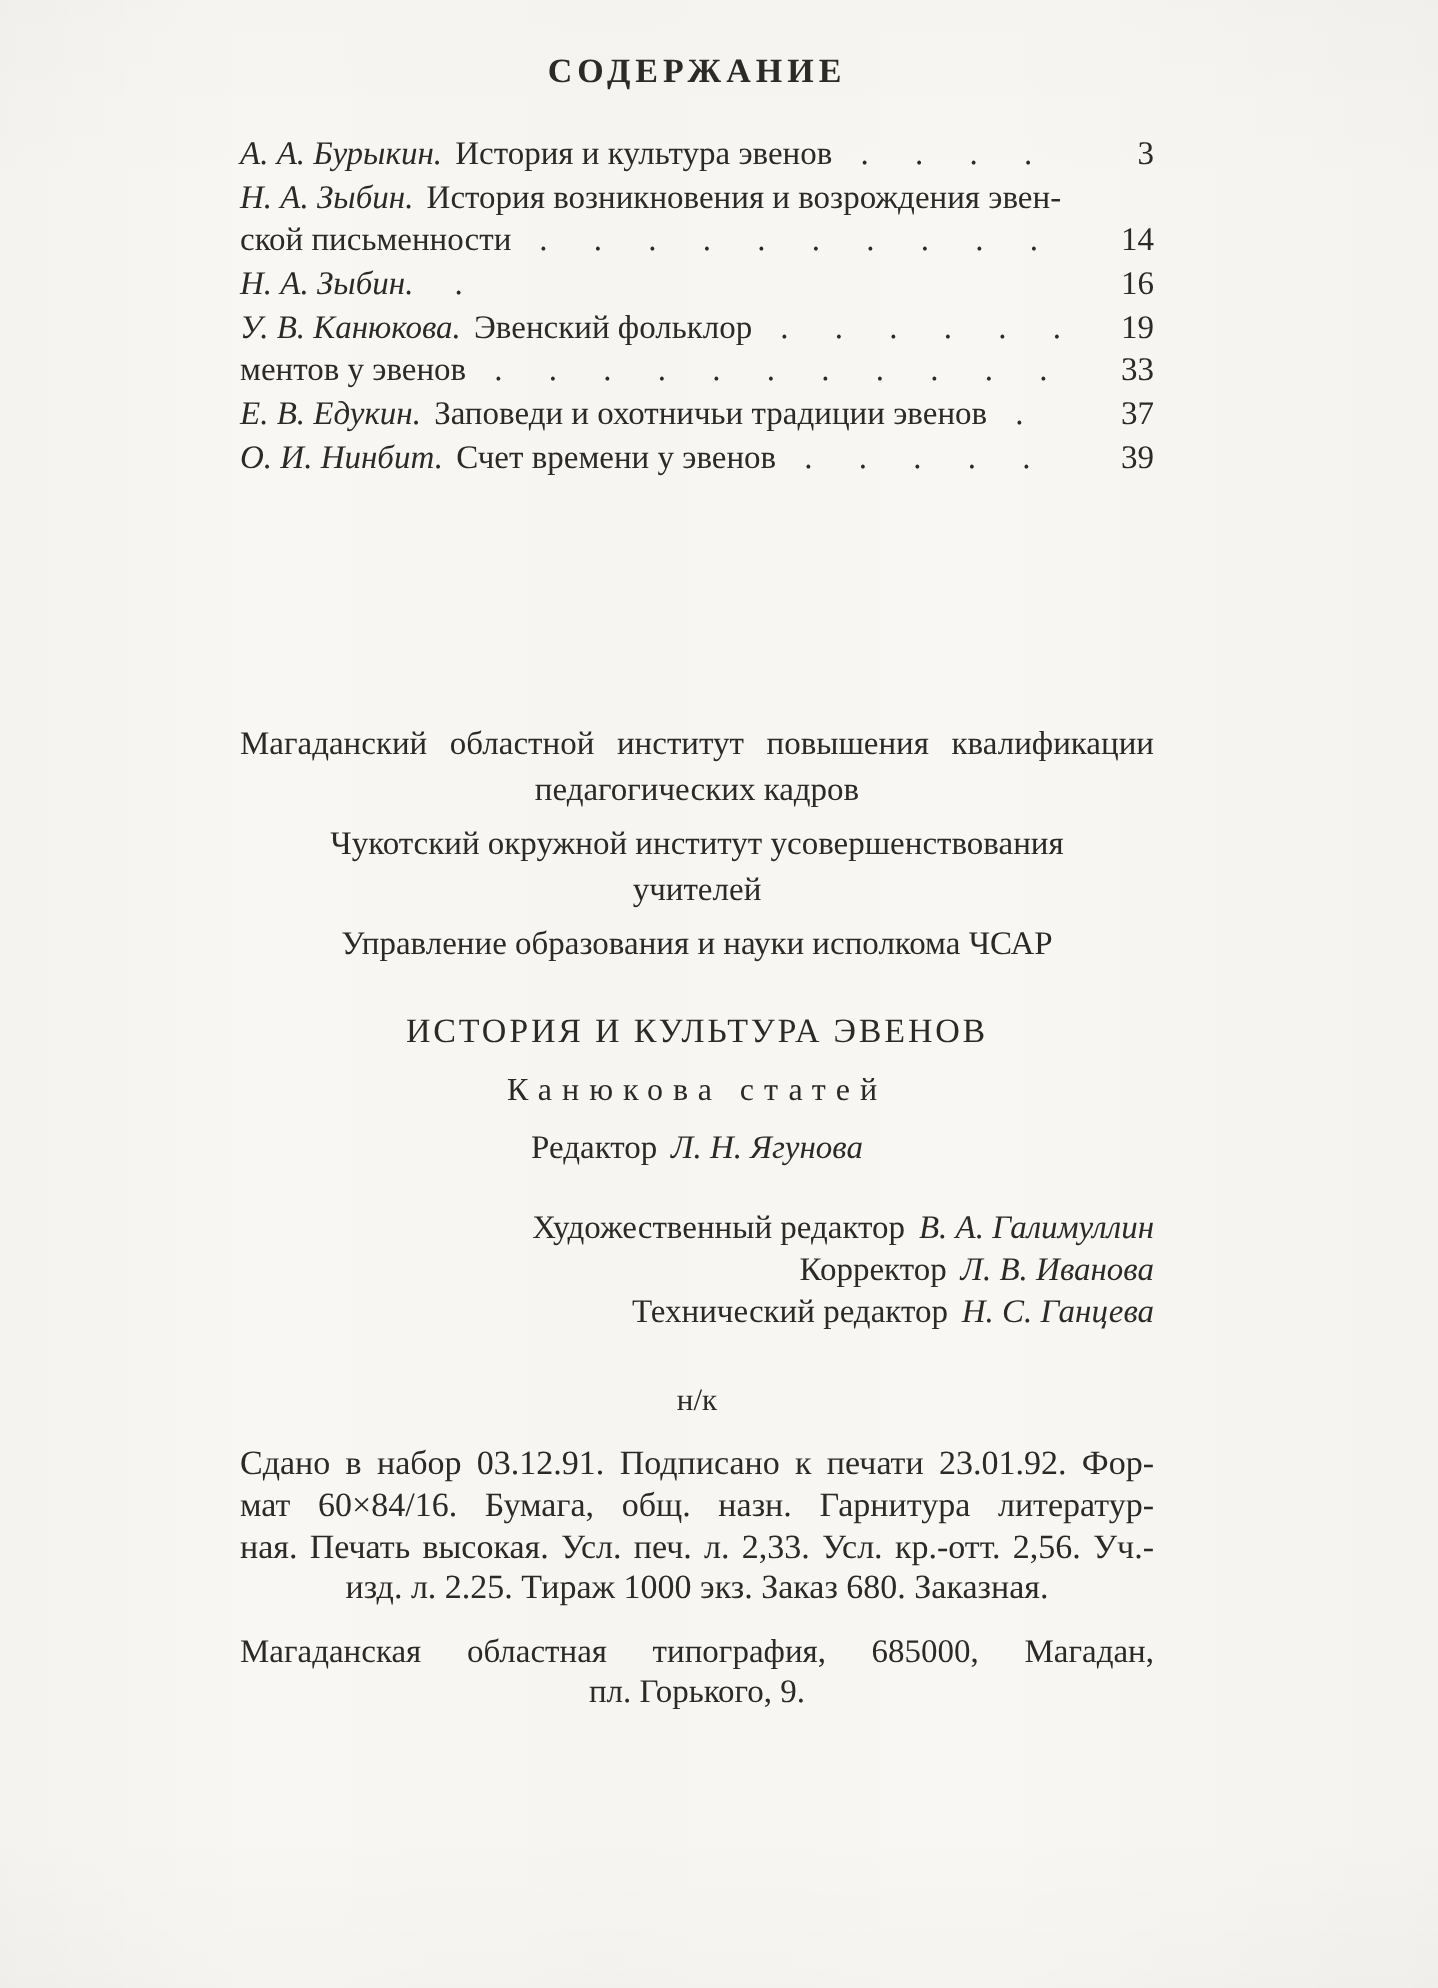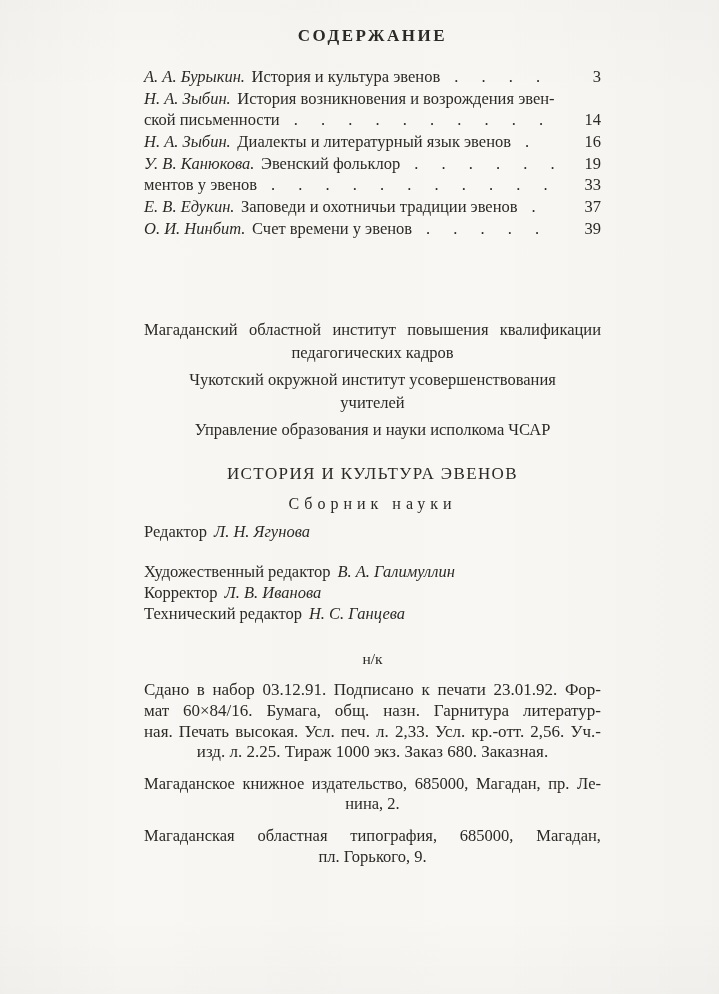--- a/index.html
+++ b/index.html
@@ -13,21 +13,21 @@
     width: 719px; height: 994px;
     background-color: #f8f7f4;
     background-image:
       linear-gradient(90deg, rgba(0,0,0,0.018) 0%, rgba(0,0,0,0) 18%, rgba(0,0,0,0.008) 42%, rgba(0,0,0,0) 68%, rgba(0,0,0,0.02) 100%),
       linear-gradient(180deg, rgba(0,0,0,0.012) 0%, rgba(0,0,0,0) 10%, rgba(0,0,0,0) 92%, rgba(0,0,0,0.015) 100%);
     color: #2c2a27;
     overflow: hidden;
   }
   .column {
     position: absolute;
-    left: 144px; top: 26px;
+    left: 120px; top: 26px;
     width: 457px;
   }
   .heading {
     text-align: center;
     font-weight: bold;
     font-size: 17px;
     letter-spacing: 2.5px;
   }
   
   .toc { margin-top: 21px; }
@@ -46,44 +46,44 @@
     margin-left: 14px;
     word-spacing: 19px;
     letter-spacing: 0;
   }
   .toc-page {
     width: 32px;
     text-align: right;
     flex-shrink: 0;
   }
   
-  .institutions { margin-top: 77px; font-size: 16.5px; line-height: 23px; }
+  .institutions { margin-top: 119px; font-size: 16.5px; line-height: 23px; }
   .inst-block { margin-bottom: 4px; }
   .just { text-align: justify; text-align-last: justify; }
   .ctr  { text-align: center; }
   
   .book-title {
     margin-top: 23px;
     text-align: center;
     font-size: 17px;
     letter-spacing: 1.4px;
   }
   .subtitle {
     margin-top: 11px;
     text-align: center;
     font-size: 16px;
     letter-spacing: 5px;
   }
   .editor-line {
     margin-top: 9px;
-    text-align: left;
+    text-align: center;
     font-size: 16.5px;
   }
   .staff { margin-top: 19px; font-size: 16.5px; line-height: 21.3px; }
-  .staff-line { text-align: left; }
+  .staff-line { text-align: right; }
   .label-part { margin-right: 0.42em; }
   .name-part { font-style: italic; }
   
   .print-code {
     margin-top: 26px;
     text-align: center;
     font-size: 15.5px;
   }
   .imprint { margin-top: 12px; font-size: 17px; line-height: 20.6px; }
   .address { margin-top: 11px; font-size: 16.5px; line-height: 20.6px; }
@@ -110,21 +110,20 @@
           <span class="toc-page"></span>
       </div>
       <div class="toc-line">
         <span class="toc-author"></span>
           <span class="toc-text">ской письменности</span>
           <span class="toc-dots">. . . . . . . . . .</span>
           <span class="toc-page">14</span>
       </div>
       <div class="toc-line">
         <span class="toc-author">Н. А. Зыбин.</span>
-          <span class="toc-text">Диалекты и литературный язык эвенов</span>
           <span class="toc-dots">.</span>
           <span class="toc-page">16</span>
       </div>
       <div class="toc-line">
         <span class="toc-author">У. В. Канюкова.</span>
           <span class="toc-text">Эвенский фольклор</span>
           <span class="toc-dots">. . . . . .</span>
           <span class="toc-page">19</span>
       </div>
       <div class="toc-line">
@@ -155,21 +154,21 @@
       <div class="inst-block ctr">
         <div>Чукотский окружной институт усовершенствования</div>
         <div>учителей</div>
       </div>
       <div class="inst-block ctr">
         <div>Управление образования и науки исполкома ЧСАР</div>
       </div>
     </div>
 
     <div class="book-title">ИСТОРИЯ И КУЛЬТУРА ЭВЕНОВ</div>
-    <div class="subtitle">Сборник науки</div>
+    <div class="subtitle">Канюкова статей</div>
     <div class="editor-line">
       <span class="label-part">Редактор</span><span class="name-part">Л. Н. Ягунова</span>
     </div>
 
     <div class="staff">
       <div class="staff-line">
         <span class="label-part">Художественный редактор</span><span class="name-part">В. А. Галимуллин</span>
       </div>
       <div class="staff-line">
         <span class="label-part">Корректор</span><span class="name-part">Л. В. Иванова</span>
@@ -181,24 +180,20 @@
 
     <div class="print-code">н/к</div>
 
     <div class="imprint">
       <div class="just">Сдано в набор 03.12.91. Подписано к печати 23.01.92. Фор-</div>
       <div class="just">мат 60×84/16. Бумага, общ. назн. Гарнитура литератур-</div>
       <div class="just">ная. Печать высокая. Усл. печ. л. 2,33. Усл. кр.-отт. 2,56. Уч.-</div>
       <div class="ctr">изд. л. 2.25. Тираж 1000 экз. Заказ 680. Заказная.</div>
     </div>
 
-    <div class="address">
-      <div class="just">Магаданское книжное издательство, 685000, Магадан, пр. Ле-</div>
-      <div class="ctr">нина, 2.</div>
-    </div>
 
     <div class="address">
       <div class="just">Магаданская областная типография, 685000, Магадан,</div>
       <div class="ctr">пл. Горького, 9.</div>
     </div>
 
   </div>
 </div>
 
 </body></html>

